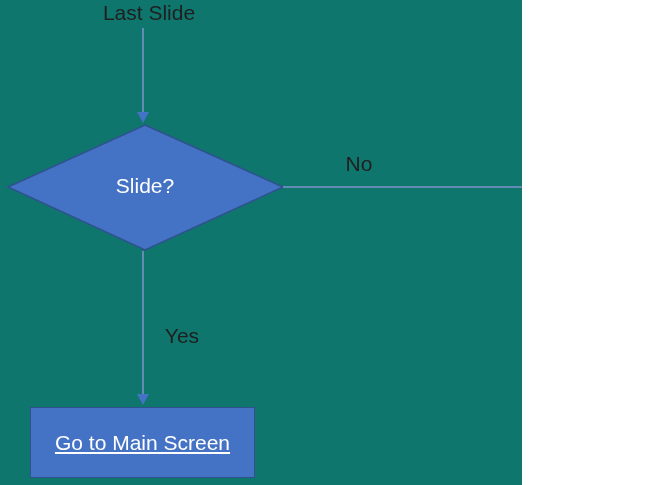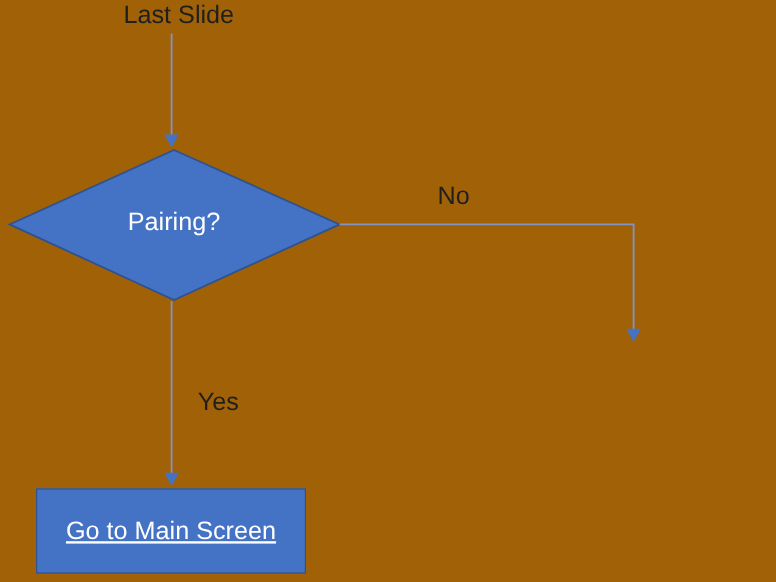--- a/index.html
+++ b/index.html
@@ -1,20 +1,20 @@
 <!DOCTYPE html>
 <html><head>
 <meta charset="utf-8">
 <style>
   html, body { margin: 0; padding: 0; background: #ffffff; }
   .canvas {
     position: relative;
-    width: 647px;
+    width: 522px;
     height: 485px;
-    background: #a16207;
+    background: #0f766e;
     font-family: "Liberation Sans", sans-serif;
     overflow: hidden;
   }
   .canvas svg { position: absolute; inset: 0; }
   .edge-line { stroke: #8193CB; stroke-width: 1.5; fill: none; }
   .arrowhead { fill: #4472C4; stroke: none; }
   .diamond { fill: #4472C4; stroke: #2F528F; stroke-width: 1.5; }
   .label {
     position: absolute;
     color: #1F1F1F;
@@ -38,21 +38,21 @@
     color: #FFFFFF;
     font-size: 21px;
     display: flex;
     align-items: center;
     justify-content: center;
     box-sizing: border-box;
     white-space: nowrap;
   }
   .start-label    { left: 89px;  top: 0px;   width: 120px; }
   .decision-label { left: 45px;  top: 173px; width: 200px; }
-  .no-label       { left: 348px; top: 151px; width: 60px;  }
+  .no-label       { left: 329px; top: 151px; width: 60px;  }
   .yes-label      { left: 152px; top: 323px; width: 60px;  }
   .node-pairing   { left: 415px; top: 288px; width: 223px; height: 69px; }
   .node-main      { left: 30px;  top: 407px; width: 225px; height: 71px; text-decoration: underline; }
 </style>
 </head>
 <body>
 
 <div class="canvas">
 
   <svg width="647" height="485" viewBox="0 0 647 485">
@@ -64,21 +64,21 @@
 
     <polyline class="edge-line" points="283,187 528,187 528,276"></polyline>
     <polygon class="arrowhead" points="522,274 534,274 528,285"></polygon>
 
     <line class="edge-line" x1="143" y1="251" x2="143" y2="396"></line>
     <polygon class="arrowhead" points="137,394 149,394 143,405"></polygon>
   </svg>
 
   <div class="label start-label">Last Slide</div>
 
-  <div class="shape-label decision-label">Pairing?</div>
+  <div class="shape-label decision-label">Slide?</div>
 
   <div class="label no-label">No</div>
 
   <div class="label yes-label">Yes</div>
 
 
   <div class="node node-main">
     <span>Go to Main Screen</span>
   </div>
 

